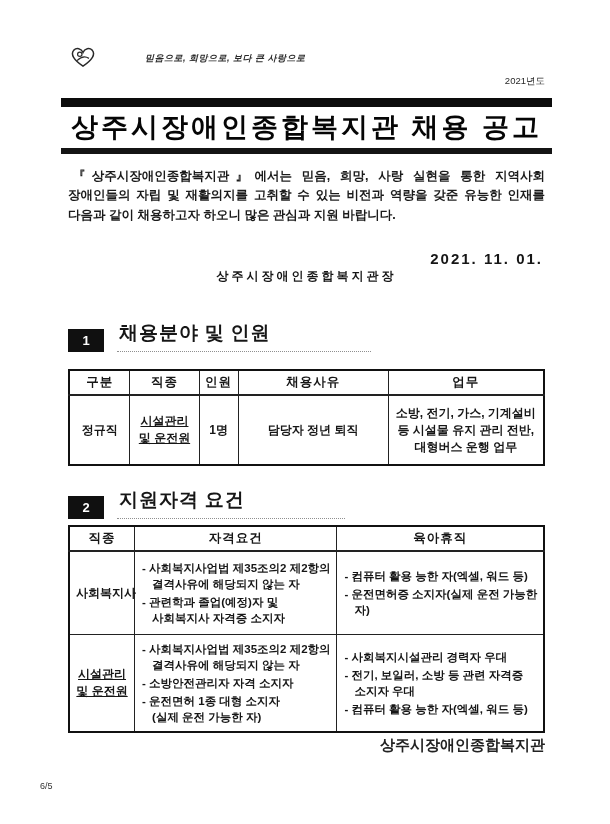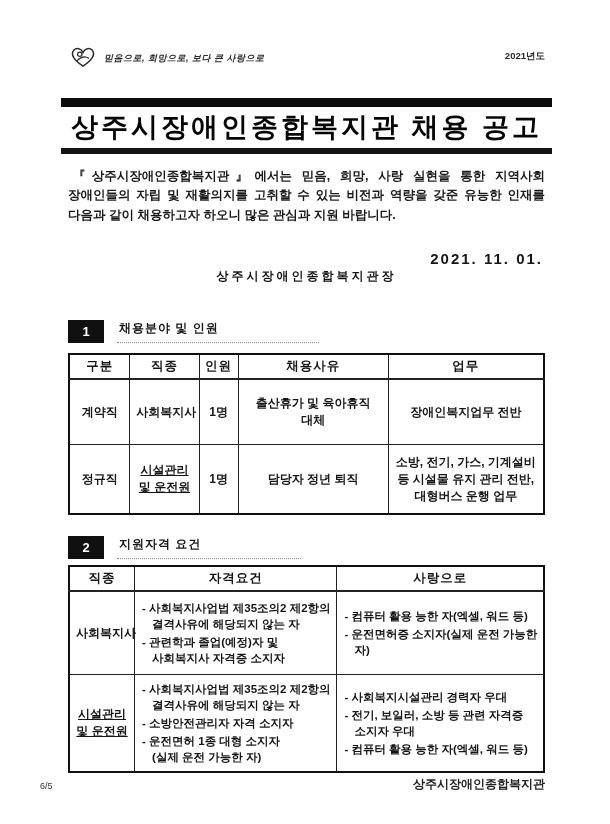--- a/index.html
+++ b/index.html
@@ -5,55 +5,55 @@
   html,body{margin:0;padding:0;background:#e8e8e8;}
   .page{
     width:610px;height:824px;background:#ffffff;position:relative;
     box-sizing:border-box;padding:46px 65px 0 68px;overflow:hidden;
     font-family:"Liberation Sans",sans-serif;color:#161616;
   }
   
   .tophdr{display:flex;justify-content:space-between;align-items:flex-start;height:22px;}
   .brand{display:flex;align-items:center;gap:6px;}
   .logo{width:30px;height:22px;flex:0 0 auto;}
-  .slogan{font-size:9px;font-style:italic;font-weight:700;letter-spacing:.5px;color:#2a2a2a;padding-top:2px;}
-  .yearlbl{font-size:9.5px;font-weight:700;color:#2a2a2a;padding-top:4px;}
+  .slogan{font-size:9px;font-style:italic;font-weight:700;letter-spacing:.5px;color:#2a2a2a;padding-top:2px;margin-left:41px;}
+  .yearlbl{font-size:9.5px;font-weight:400;color:#2a2a2a;padding-top:4px;margin-top:25px;}
   
   .banner{margin:30px -7px 0 -7px;}
   .bar-top{height:9px;background:#0c0c0c;}
   .banner-title{font-size:27px;font-weight:900;text-align:center;letter-spacing:3px;color:#050505;padding:2px 0 3px;}
   .bar-bottom{height:6px;background:#141414;}
   
   .intro-para{font-size:12.5px;font-weight:700;line-height:19.5px;text-align:justify;text-indent:5px;color:#1b1b1b;word-break:keep-all;}
   .notice-date{margin-top:25px;text-align:right;font-size:15px;font-weight:700;letter-spacing:2px;padding-right:2px;}
   .signature{margin-top:1px;text-align:center;font-size:12px;font-weight:800;letter-spacing:3px;}
   
   .sec-head{display:flex;align-items:flex-end;gap:13px;}
   .sec1{margin-top:35px;}
   .sec2{margin-top:21px;}
   .sec-badge{width:36px;height:23px;background:#101010;color:#fff;display:flex;align-items:center;justify-content:center;
     font-size:13px;font-weight:800;flex:0 0 auto;}
-  .sec-title{font-size:12px;font-weight:800;letter-spacing:1px;border-bottom:1px dotted #8f8f8f;padding:0 100px 5px 2px;}
+  .sec-title{font-size:19px;font-weight:800;letter-spacing:1px;border-bottom:1px dotted #8f8f8f;padding:0 100px 5px 2px;font-family:Liberation Serif, serif;}
   
-  table{border-collapse:collapse;width:100%;table-layout:fixed;margin-top:10px;border:2px solid #111;}
+  table{border-collapse:collapse;width:100%;table-layout:fixed;margin-top:17px;border:2px solid #111;}
   th,td{border:1.6px solid #222;}
   th{font-size:12.5px;font-weight:800;padding:3px 2px;letter-spacing:1px;border-bottom-width:2px;}
   td{font-size:12px;font-weight:700;text-align:center;vertical-align:middle;padding:3px 6px;line-height:17px;word-break:keep-all;}
   .preline{white-space:pre-line;text-decoration:underline;}
   .t1 .r1 td{height:58px;}
   .t1 .r2 td{height:62px;}
   .t2{margin-top:6px;}
   .t2 td.lst{text-align:left;padding:4px 5px 4px 7px;}
   .t2 .r1 td{height:74px;}
   .t2 .r2 td{height:88px;}
   ul.dash{list-style:none;margin:0;padding:0;}
   ul.dash li{font-size:11.5px;font-weight:600;line-height:16px;margin:2px 0;padding-left:10px;text-indent:-10px;white-space:pre-line;word-break:keep-all;}
   ul.dash li::before{content:"- ";}
   
-  .footer-org{margin-top:3px;text-align:right;font-size:12px;font-weight:600;color:#222;}
+  .footer-org{margin-top:3px;text-align:right;font-size:15px;font-weight:600;color:#222;}
   .page-number{position:absolute;left:40px;top:781px;font-size:9px;color:#333;}
 </style>
 </head>
 <body>
 
 <div class="page">
 
   <div class="tophdr">
     <div class="brand">
       <svg class="logo" viewBox="0 0 32 24">
@@ -93,27 +93,20 @@
     <thead>
       <tr>
         <th>구분</th>
         <th>직종</th>
         <th>인원</th>
         <th>채용사유</th>
         <th>업무</th>
       </tr>
     </thead>
     <tbody>
-      <tr class="r1">
-        <td>계약직</td>
-        <td>사회복지사</td>
-        <td>1명</td>
-        <td>출산휴가 및 육아휴직 대체</td>
-        <td>장애인복지업무 전반</td>
-      </tr>
       <tr class="r2">
         <td>정규직</td>
         <td class="preline">시설관리
 및 운전원</td>
         <td>1명</td>
         <td>담당자 정년 퇴직</td>
         <td>소방, 전기, 가스, 기계설비 등 시설물 유지 관리 전반, 대형버스 운행 업무</td>
       </tr>
     </tbody>
   </table>
@@ -126,21 +119,21 @@
   <table class="t2">
     <colgroup>
       <col style="width:13.8%">
         <col style="width:42.6%">
         <col style="width:43.6%">
     </colgroup>
     <thead>
       <tr>
         <th>직종</th>
         <th>자격요건</th>
-        <th>사랑으로</th>
+        <th>육아휴직</th>
       </tr>
     </thead>
     <tbody>
       <tr class="r1">
         <td>사회복지사</td>
         <td class="lst">
           <ul class="dash">
             <li>사회복지사업법 제35조의2 제2항의 결격사유에 해당되지 않는 자</li>
             <li>관련학과 졸업(예정)자 및 사회복지사 자격증 소지자</li>
           </ul>

